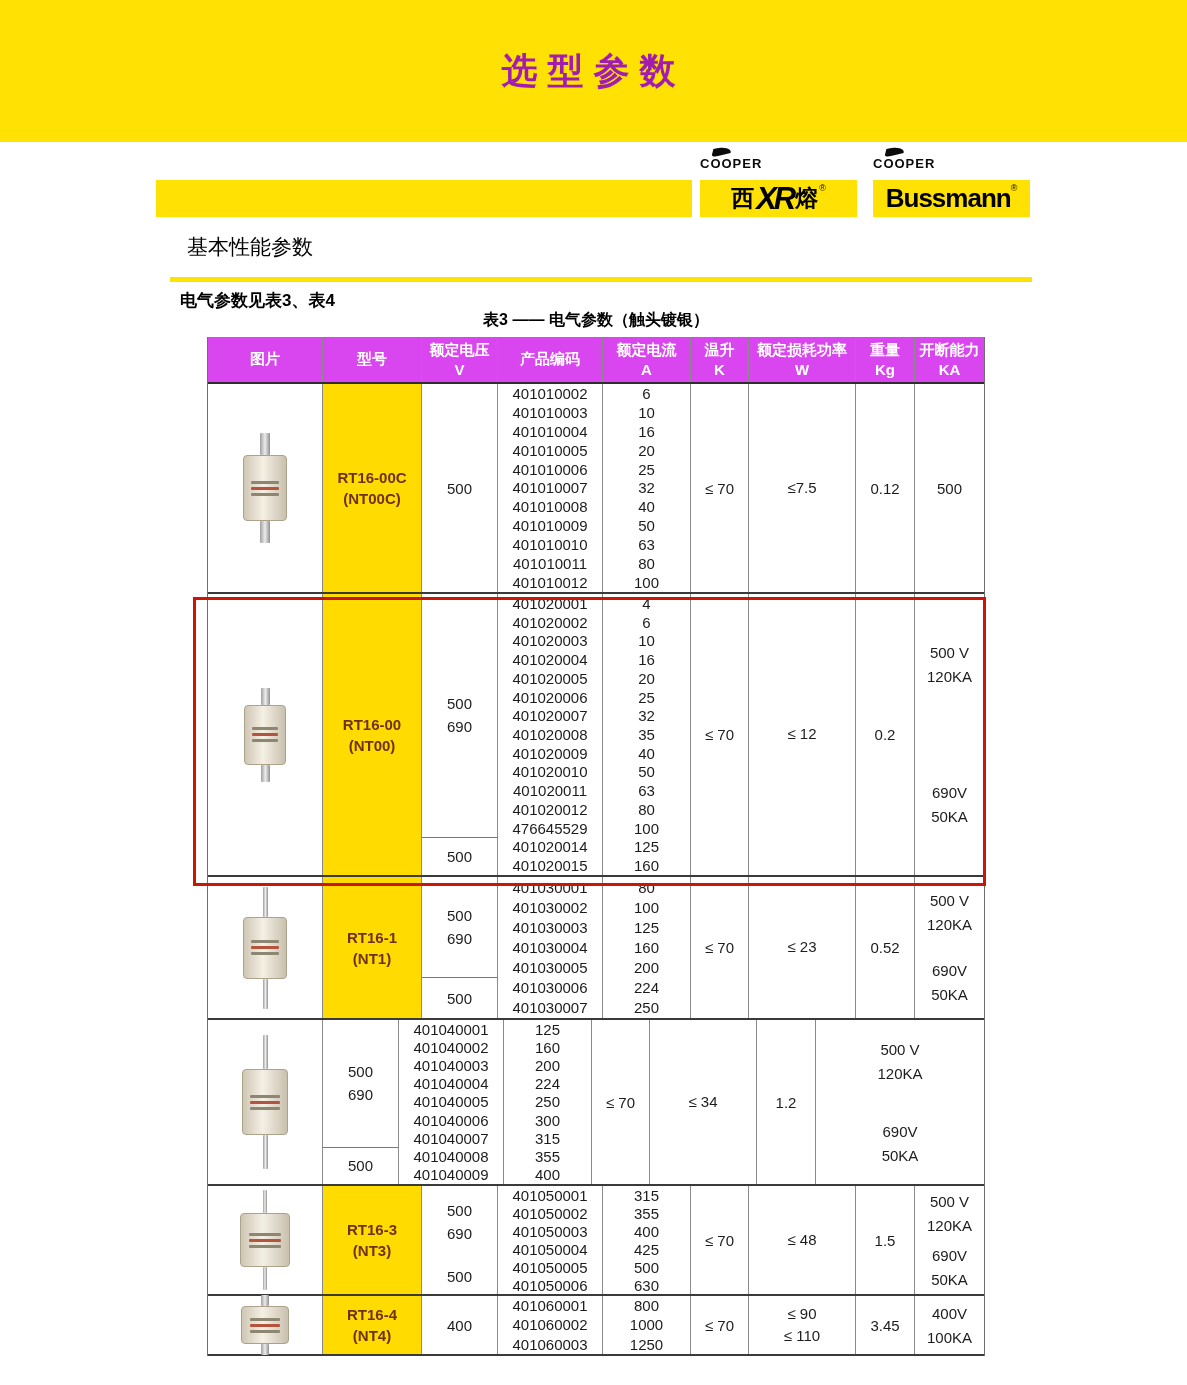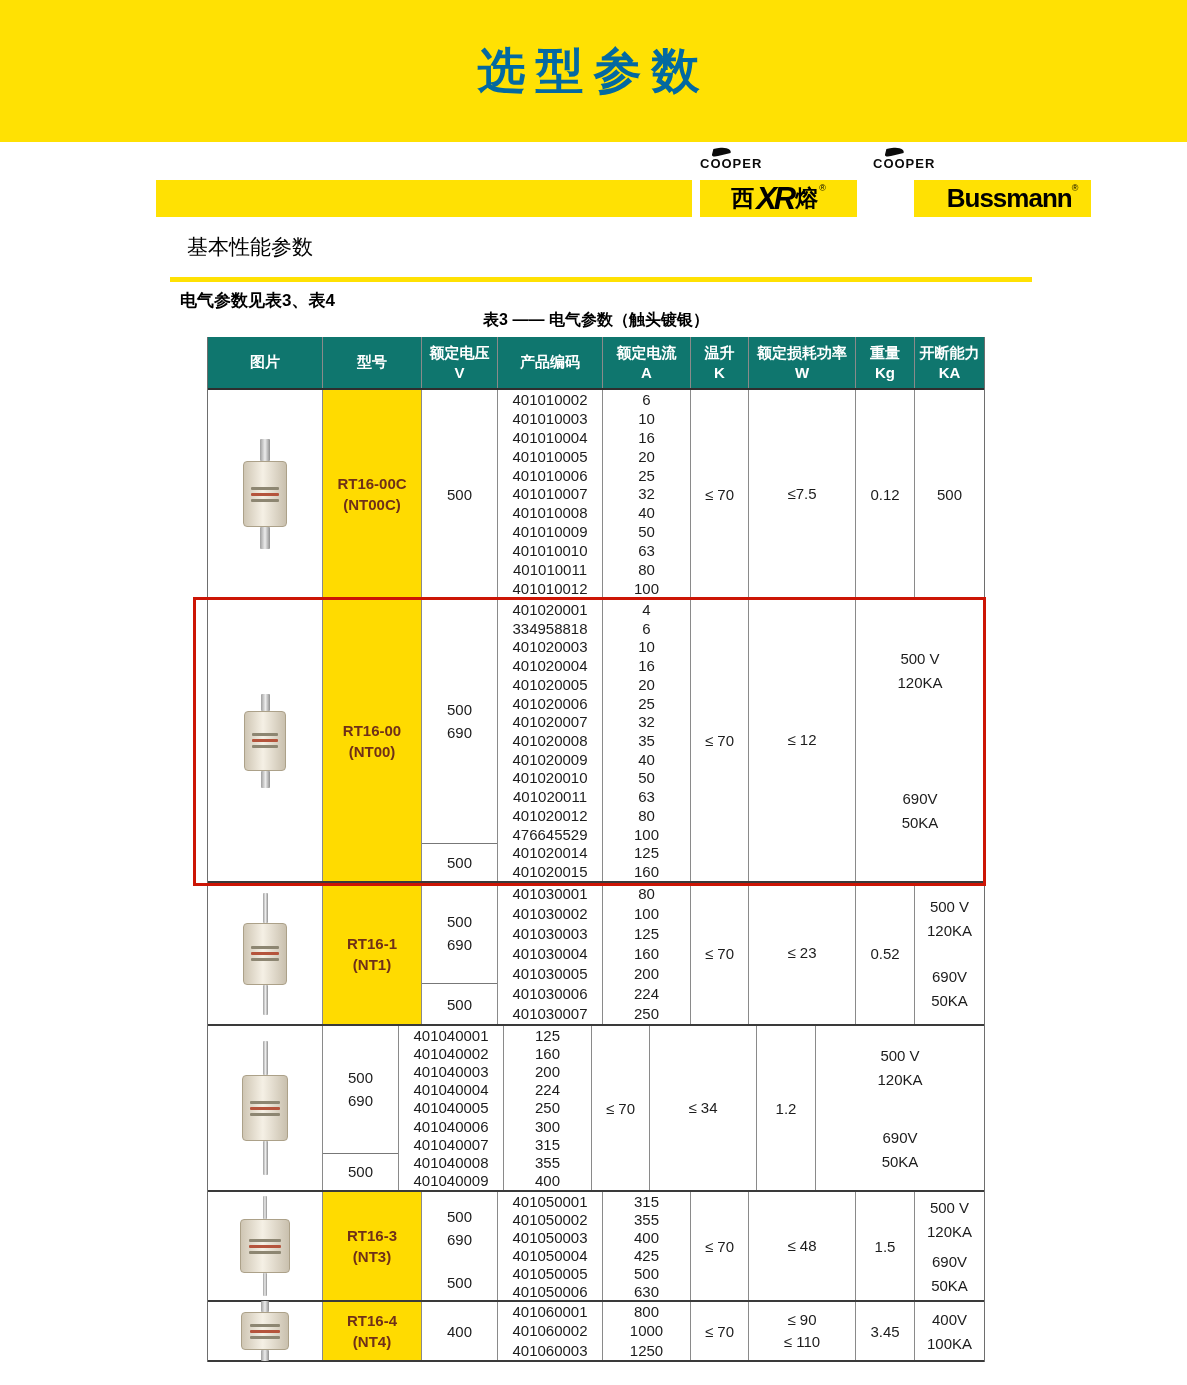--- a/index.html
+++ b/index.html
@@ -4,45 +4,45 @@
 <title>选型参数</title>
 <style>
   html,body{margin:0;padding:0;}
   body{
     width:1187px;height:1385px;position:relative;background:#ffffff;
     font-family:"Liberation Sans","DejaVu Sans",sans-serif;overflow:hidden;color:#111;
   }
   
   .banner{position:absolute;left:0;top:0;width:1187px;height:142px;background:var(--yellow,#ffe103);
     display:flex;align-items:center;justify-content:center;}
-  .banner .title{font-size:48px;font-weight:900;letter-spacing:10px;color:#0369a1;}
+  .banner .title{font-size:36px;font-weight:900;letter-spacing:10px;color:#a21caf;}
   
   .cooper{position:absolute;top:156px;font-size:13px;font-weight:900;letter-spacing:1px;color:#0b0b0b;text-align:center;}
   .cooper .leaf{position:absolute;top:-9px;left:12px;width:20px;height:8px;background:#0b0b0b;
     border-radius:0 100% 0 35%;transform:rotate(-14deg) skewX(-28deg);}
   .cooper-1{left:700px;} .cooper-2{left:873px;}
   .bar{position:absolute;left:156px;top:180px;width:536px;height:37px;background:var(--yellow,#ffe103);}
   .logo-block{position:absolute;top:180px;width:157px;height:37px;background:var(--yellow,#ffe103);
     display:flex;align-items:center;justify-content:center;color:#000;}
   .logo-xr{left:700px;gap:1px;}
   .logo-xr .cn{font-size:23px;font-weight:900;}
   .logo-xr .xr{font-size:31px;font-weight:900;font-style:italic;letter-spacing:-3px;margin:0 1px;}
   .logo-xr .reg,.logo-bus .reg{font-size:9px;align-self:flex-start;margin-top:3px;}
-  .logo-bus{left:914px;padding-left:20px;}
+  .logo-bus{left:873px;}
   .logo-bus .t{font-size:26px;font-weight:900;letter-spacing:-1px;}
   
   .heading{position:absolute;left:187px;top:233px;font-size:21px;font-weight:400;color:#000;}
   .rule{position:absolute;left:170px;top:277px;width:862px;height:5px;background:var(--yellow,#ffe103);}
   .note{position:absolute;left:180px;top:289px;font-size:17px;font-weight:700;color:#000;}
   .caption{position:absolute;left:207px;top:310px;width:778px;text-align:center;font-size:16px;font-weight:700;color:#000;}
   
   .tbl{position:absolute;left:207px;top:337px;width:778px;
     border-left:1px solid #6e6e6e;border-right:1px solid #6e6e6e;box-sizing:border-box;}
   .tr{display:flex;width:100%;box-sizing:border-box;}
-  .thead{height:53px;background:#0f766e;border-bottom:2px solid #2e2e2e;}
+  .thead{height:47px;background:#d946ef;border-bottom:2px solid #2e2e2e;}
   .th{color:#fff;font-size:15px;font-weight:700;display:flex;flex-direction:column;
     align-items:center;justify-content:center;gap:1px;border-right:1px solid #8a8a8a;box-sizing:border-box;}
   .th:last-child,.td:last-child{border-right:none;}
   .c0{width:115px;} .c1{width:99px;} .c2{width:76px;} .c3{width:105px;}
   .c4{width:88px;} .c5{width:58px;} .c6{width:107px;} .c7{width:59px;} .c8{flex:1;}
   .grp{border-bottom:2px solid #3a3a3a;}
   .grp0{height:210px;} .grp1{height:283px;} .grp2{height:143px;}
   .grp3{height:166px;} .grp4{height:110px;} .grp5{height:60px;}
   .td{border-right:1px solid #8a8a8a;display:flex;flex-direction:column;align-items:center;
     justify-content:center;font-size:15px;color:#1c1c1c;box-sizing:border-box;}
@@ -221,21 +221,21 @@
         <div class="volt-upper sep" style="flex: 13 1 0%;">
           <div>500</div>
           <div>690</div>
         </div>
         <div class="volt-lower" style="flex: 2 1 0%;">
           <div>500</div>
         </div>
       </div>
       <div class="td c3 rows-col">
         <div class="sub">401020001</div>
-        <div class="sub">334958818</div>
+        <div class="sub">401020002</div>
         <div class="sub">401020003</div>
         <div class="sub">401020004</div>
         <div class="sub">401020005</div>
         <div class="sub">401020006</div>
         <div class="sub">401020007</div>
         <div class="sub">401020008</div>
         <div class="sub">401020009</div>
         <div class="sub">401020010</div>
         <div class="sub">401020011</div>
         <div class="sub">401020012</div>
@@ -259,20 +259,23 @@
         <div class="sub">100</div>
         <div class="sub">125</div>
         <div class="sub">160</div>
       </div>
       <div class="td c5">
         <div>≤ 70</div>
       </div>
       <div class="td c6">
         <div class="pl">≤ 12</div>
       </div>
+      <div class="td c7">
+        <div>0.2</div>
+      </div>
       <div class="td c8 cap-cell dual">
         <div class="cap-block">
           <div>500 V</div>
           <div>120KA</div>
         </div>
         <div class="cap-block">
           <div>690V</div>
           <div>50KA</div>
         </div>
       </div>

